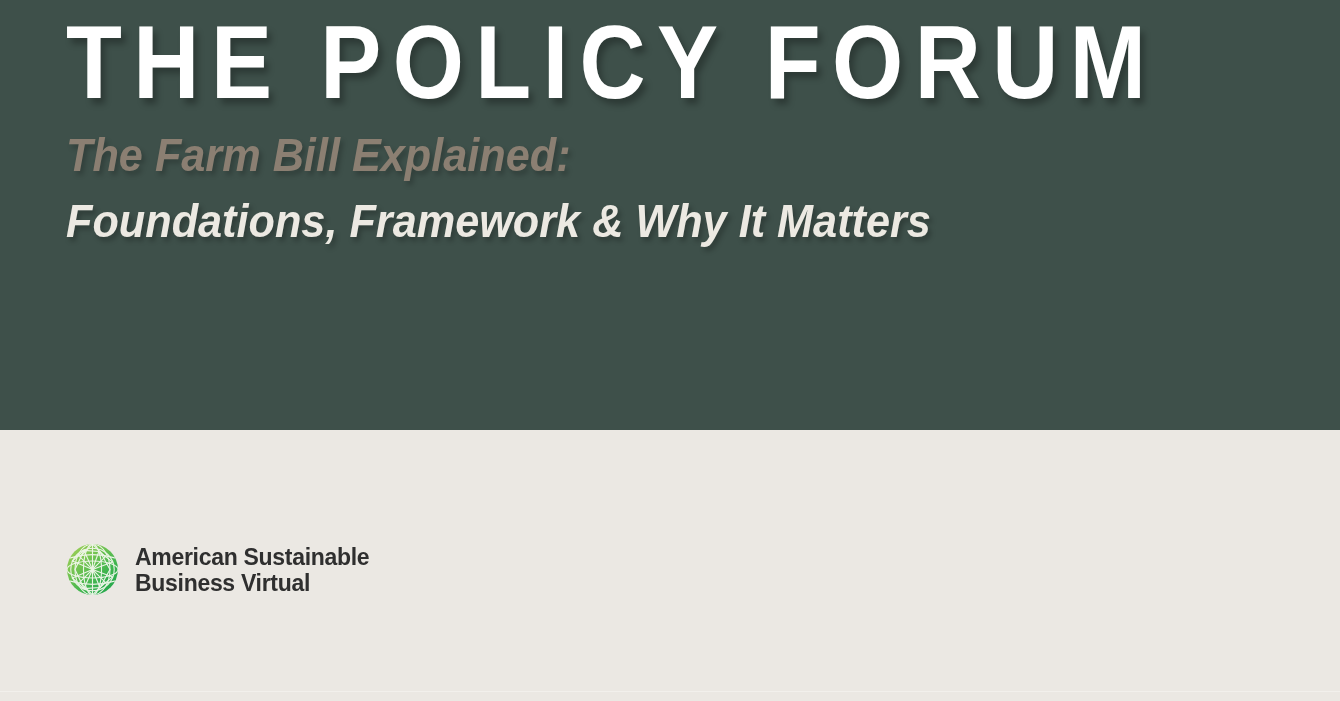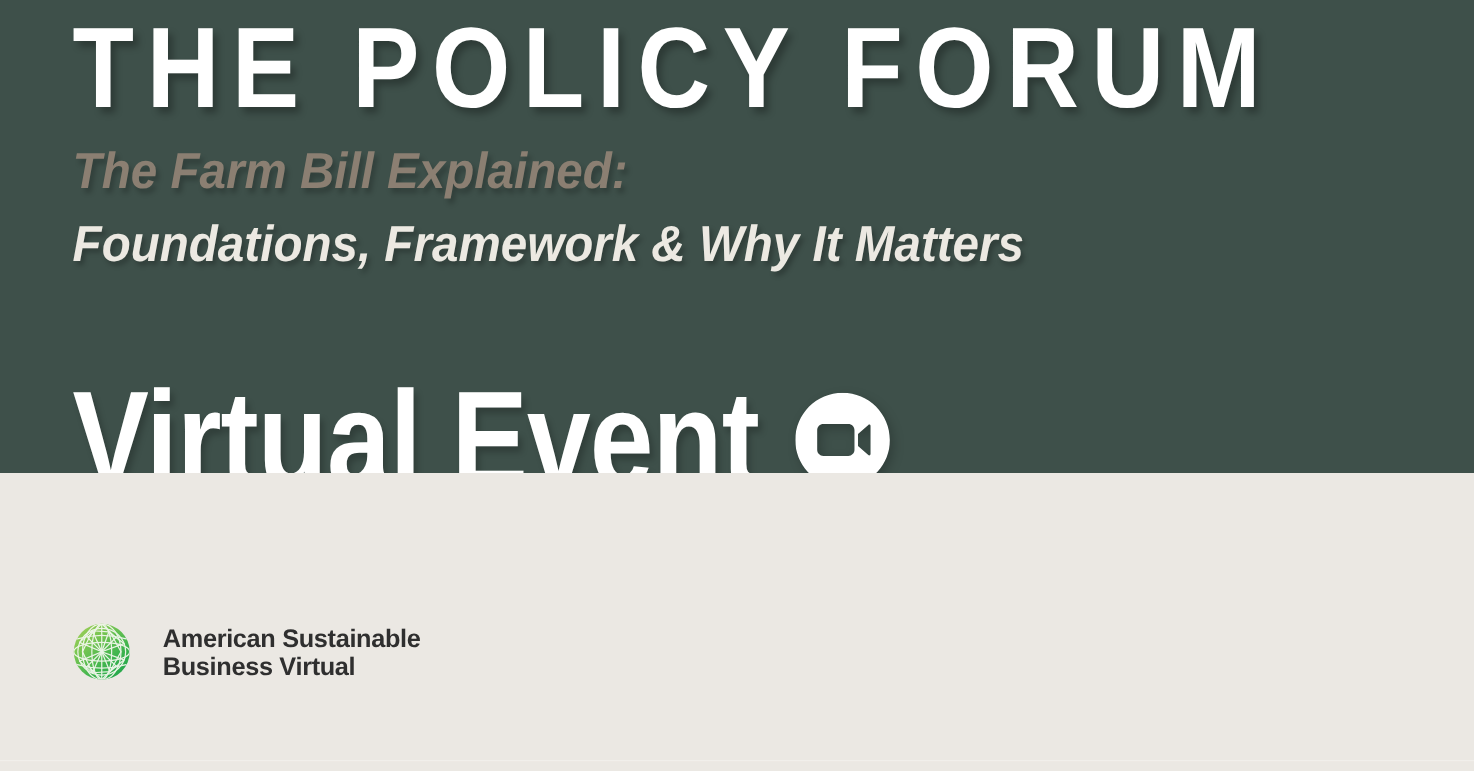--- a/index.html
+++ b/index.html
@@ -121,24 +121,24 @@
     bottom: 9px;
     width: 1340px;
     height: 1px;
     background: #f2f0ec;
   }
 
   
   .org-logo {
     position: absolute;
     left: 66px;
-    top: 566px;
+    top: 543px;
     display: flex;
     align-items: center;
-    gap: 29px;
+    gap: 16px;
   }
   .org-mark {
     width: 53px;
     height: 53px;
     flex: 0 0 53px;
   }
   .org-mark svg { display: block; width: 53px; height: 53px; }
   .org-name {
     font-family: "Liberation Sans", sans-serif;
     font-weight: 700;
@@ -156,39 +156,20 @@
 <div class="poster">
 
   <div class="hero">
 
     <div class="event-title">THE POLICY FORUM</div>
 
     <div class="subtitle-1">The Farm Bill Explained:</div>
 
     <div class="subtitle-2">Foundations, Framework &amp; Why It Matters</div>
 
-    <div class="format-row">
-      <span class="format-label">Virtual Event</span>
-
-      <span class="video-badge">
-        <svg viewBox="0 0 86 86" xmlns="http://www.w3.org/2000/svg" aria-hidden="true">
-          <path fill="#ffffff" fill-rule="evenodd" d="
-            M43 0 C66.7 0 86 19.3 86 43 C86 66.7 66.7 86 43 86
-            C19.3 86 0 66.7 0 43 C0 19.3 19.3 0 43 0 Z
-            M25.5 28.5 C22.4 28.5 19.9 31.0 19.9 34.1
-            L19.9 51.9 C19.9 55.0 22.4 57.5 25.5 57.5
-            L48.2 57.5 C51.3 57.5 53.8 55.0 53.8 51.9
-            L53.8 34.1 C53.8 31.0 51.3 28.5 48.2 28.5 Z
-            M66.4 29.3 L57.0 37.6 L57.0 48.4 L66.4 56.7
-            C67.2 57.4 68.4 56.8 68.4 55.8 L68.4 30.2
-            C68.4 29.2 67.2 28.6 66.4 29.3 Z
-          "></path>
-        </svg>
-      </span>
-    </div>
 
   </div>
 
   <div class="footer-band">
     <div class="footer-rule"></div>
   </div>
 
   <div class="org-logo">
 
     <span class="org-mark">

